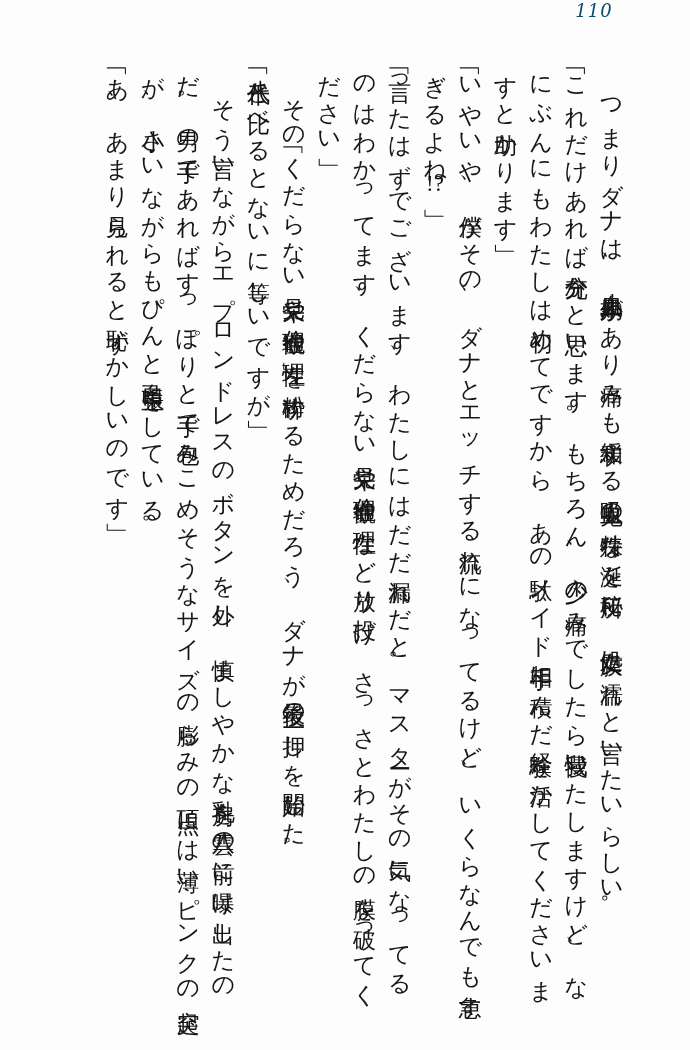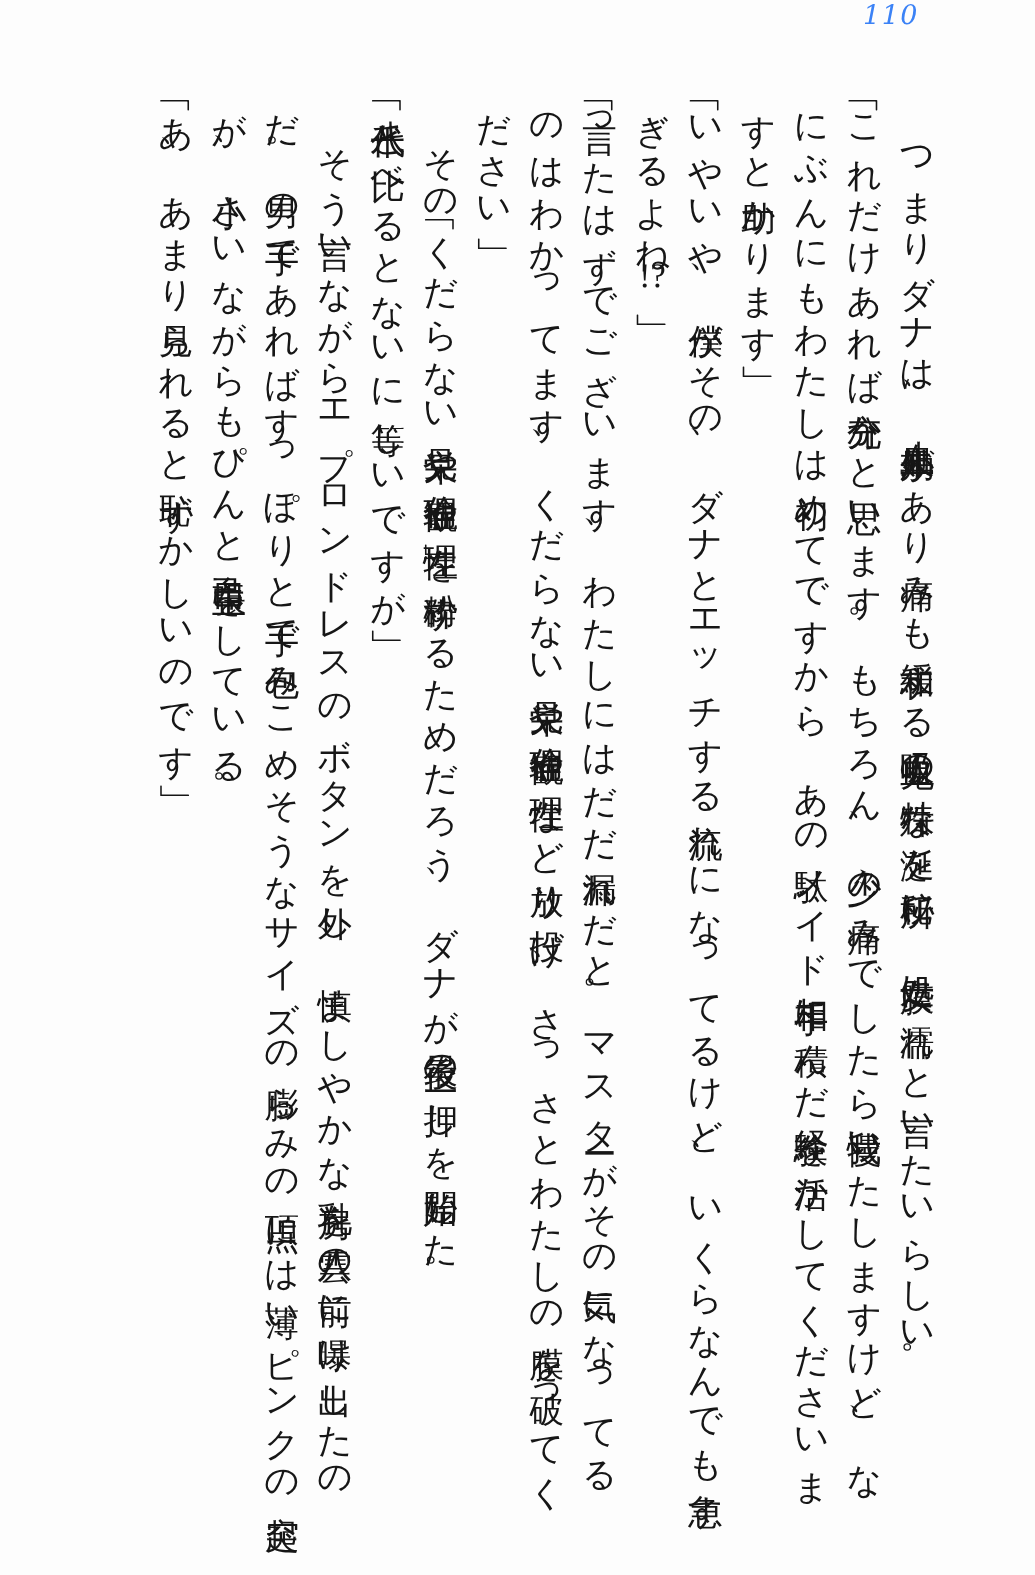--- a/index.html
+++ b/index.html
@@ -21,21 +21,21 @@
   }
   .page-number {
     position: absolute;
     top: 0px;
     left: 574px;
     width: 40px;
     text-align: center;
     font-family: "DejaVu Serif", "Liberation Serif", serif;
     font-style: italic;
     font-size: 18px;
-    color: #3b82f6;
+    color: #0c4a6e;
     letter-spacing: 1px;
   }
   .text-block {
     position: absolute;
     top: 60px;
     left: 28px;
     width: 601px;
     height: 948px;
     writing-mode: vertical-rl;
     -webkit-writing-mode: vertical-rl;

